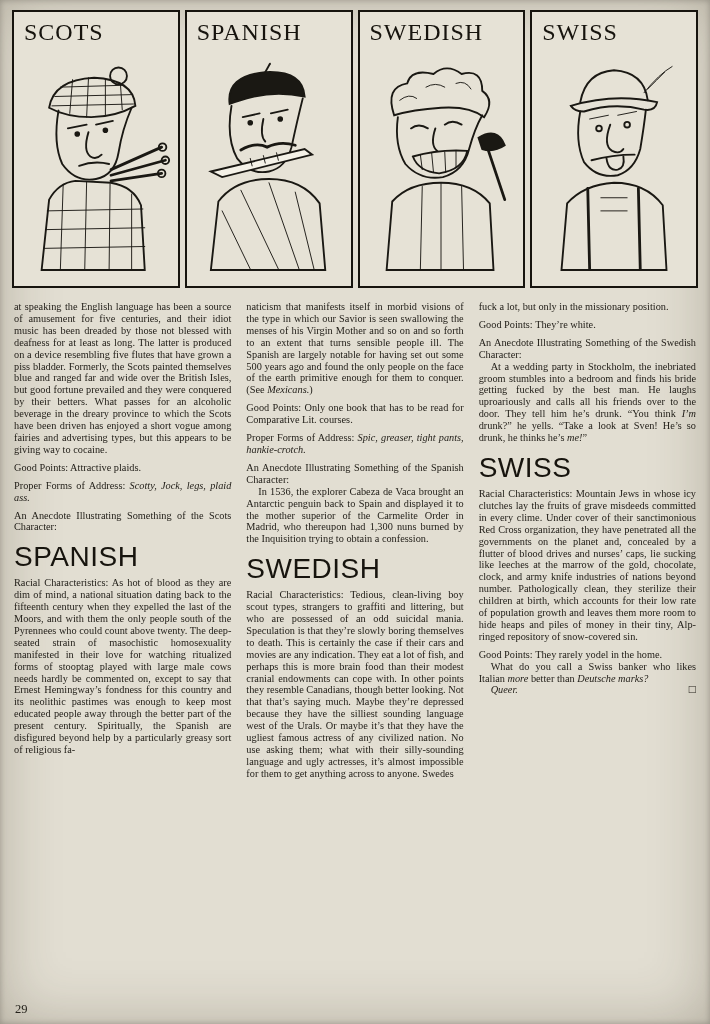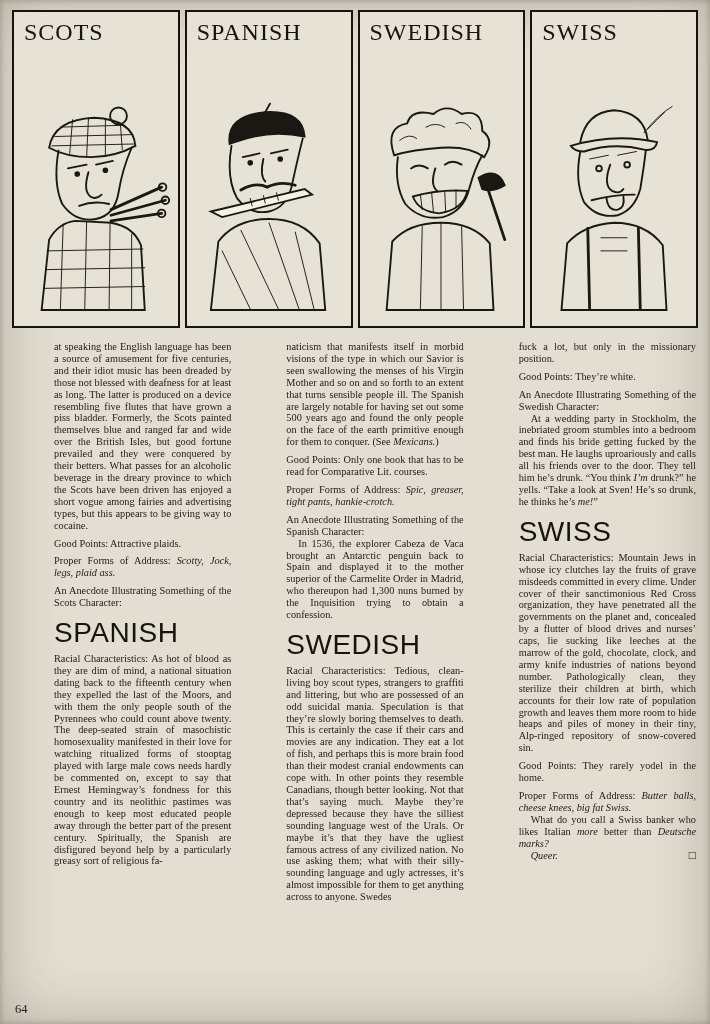--- a/index.html
+++ b/index.html
@@ -16,21 +16,21 @@
   }
   
   .panels{
     display:flex;gap:5px;
     padding:10px 12px 0 12px;
     box-sizing:border-box;
   }
   .panel{
     flex:1;
     position:relative;
-    height:318px;
+    height:278px;
     border:2px solid #17140e;
     background:#e6e2d6;
     box-sizing:border-box;
     overflow:hidden;
   }
   .panel-label{
     font-family:"Liberation Serif", serif;
     font-size:24px;
     letter-spacing:1px;
     padding:7px 0 0 10px;
@@ -49,21 +49,20 @@
     height:688px;
     box-sizing:content-box;
     overflow:hidden;
   }
   .col{
     flex:1;
     text-align:justify;
     font-size:10.3px;
     line-height:11.9px;
     color:#24211b;
-    margin-left:40px;
   }
   .col > :first-child{margin-top:0;}
   .para{margin:6px 0 0 0;}
   .para.tight{margin-top:0;}
   .para.indent{text-indent:12px;}
   .b{font-weight:normal;}
   .i{font-style:italic;}
   .section-heading{
     font-family:"Liberation Sans", sans-serif;
     font-weight:400;
@@ -191,19 +190,18 @@
         <p class="para tight"><span class="b">Racial Characteristics: </span><span>Tedious, clean-living boy scout types, strangers to graffiti and littering, but who are possessed of an odd suicidal mania. Speculation is that they’re slowly boring themselves to death. This is certainly the case if their cars and movies are any indication. They eat a lot of fish, and perhaps this is more brain food than their modest cranial endowments can cope with. In other points they resemble Canadians, though better looking. Not that that’s saying much. Maybe they’re depressed because they have the silliest sounding language west of the Urals. Or maybe it’s that they have the ugliest famous actress of any civilized nation. No use asking them; what with their silly-sounding language and ugly actresses, it’s almost impossible for them to get anything across to anyone. Swedes</span></p>
       </div>
       <div class="col">
         <p class="para"><span>fuck a lot, but only in the missionary position.</span></p>
         <p class="para"><span class="b">Good Points: </span><span>They’re white.</span></p>
         <p class="para"><span class="b">An Anecdote Illustrating Something of the Swedish Character:</span></p>
         <p class="para indent tight"><span>At a wedding party in Stockholm, the inebriated groom stumbles into a bedroom and finds his bride getting fucked by the best man. He laughs uproariously and calls all his friends over to the door. They tell him he’s drunk. “You think </span><span class="i">I’m</span><span> drunk?” he yells. “Take a look at Sven! He’s so drunk, he thinks he’s </span><span class="i">me!</span><span>”</span></p>
         <div class="section-heading">SWISS</div>
         <p class="para tight"><span class="b">Racial Characteristics: </span><span>Mountain Jews in whose icy clutches lay the fruits of grave misdeeds committed in every clime. Under cover of their sanctimonious Red Cross organization, they have penetrated all the governments on the planet and, concealed by a flutter of blood drives and nurses’ caps, lie sucking like leeches at the marrow of the gold, chocolate, clock, and army knife industries of nations beyond number. Pathologically clean, they sterilize their children at birth, which accounts for their low rate of population growth and leaves them more room to hide heaps and piles of money in their tiny, Alp-ringed repository of snow-covered sin.</span></p>
         <p class="para"><span class="b">Good Points: </span><span>They rarely yodel in the home.</span></p>
-        <p class="para"><span class="b">Proper Forms of Address: </span><span class="i">Butter balls, cheese knees, big fat Swiss.</span></p>
         <p class="para indent tight"><span>What do you call a Swiss banker who likes Italian </span><span class="i">more</span><span> better than </span><span class="i">Deutsche marks?</span></p>
         <p class="para indent tight"><span class="endmark">□</span><span class="i">Queer.</span></p>
       </div>
     </div>
-  <div class="folio">64</div>
+  <div class="folio">29</div>
 </div>
 
 </body></html>

